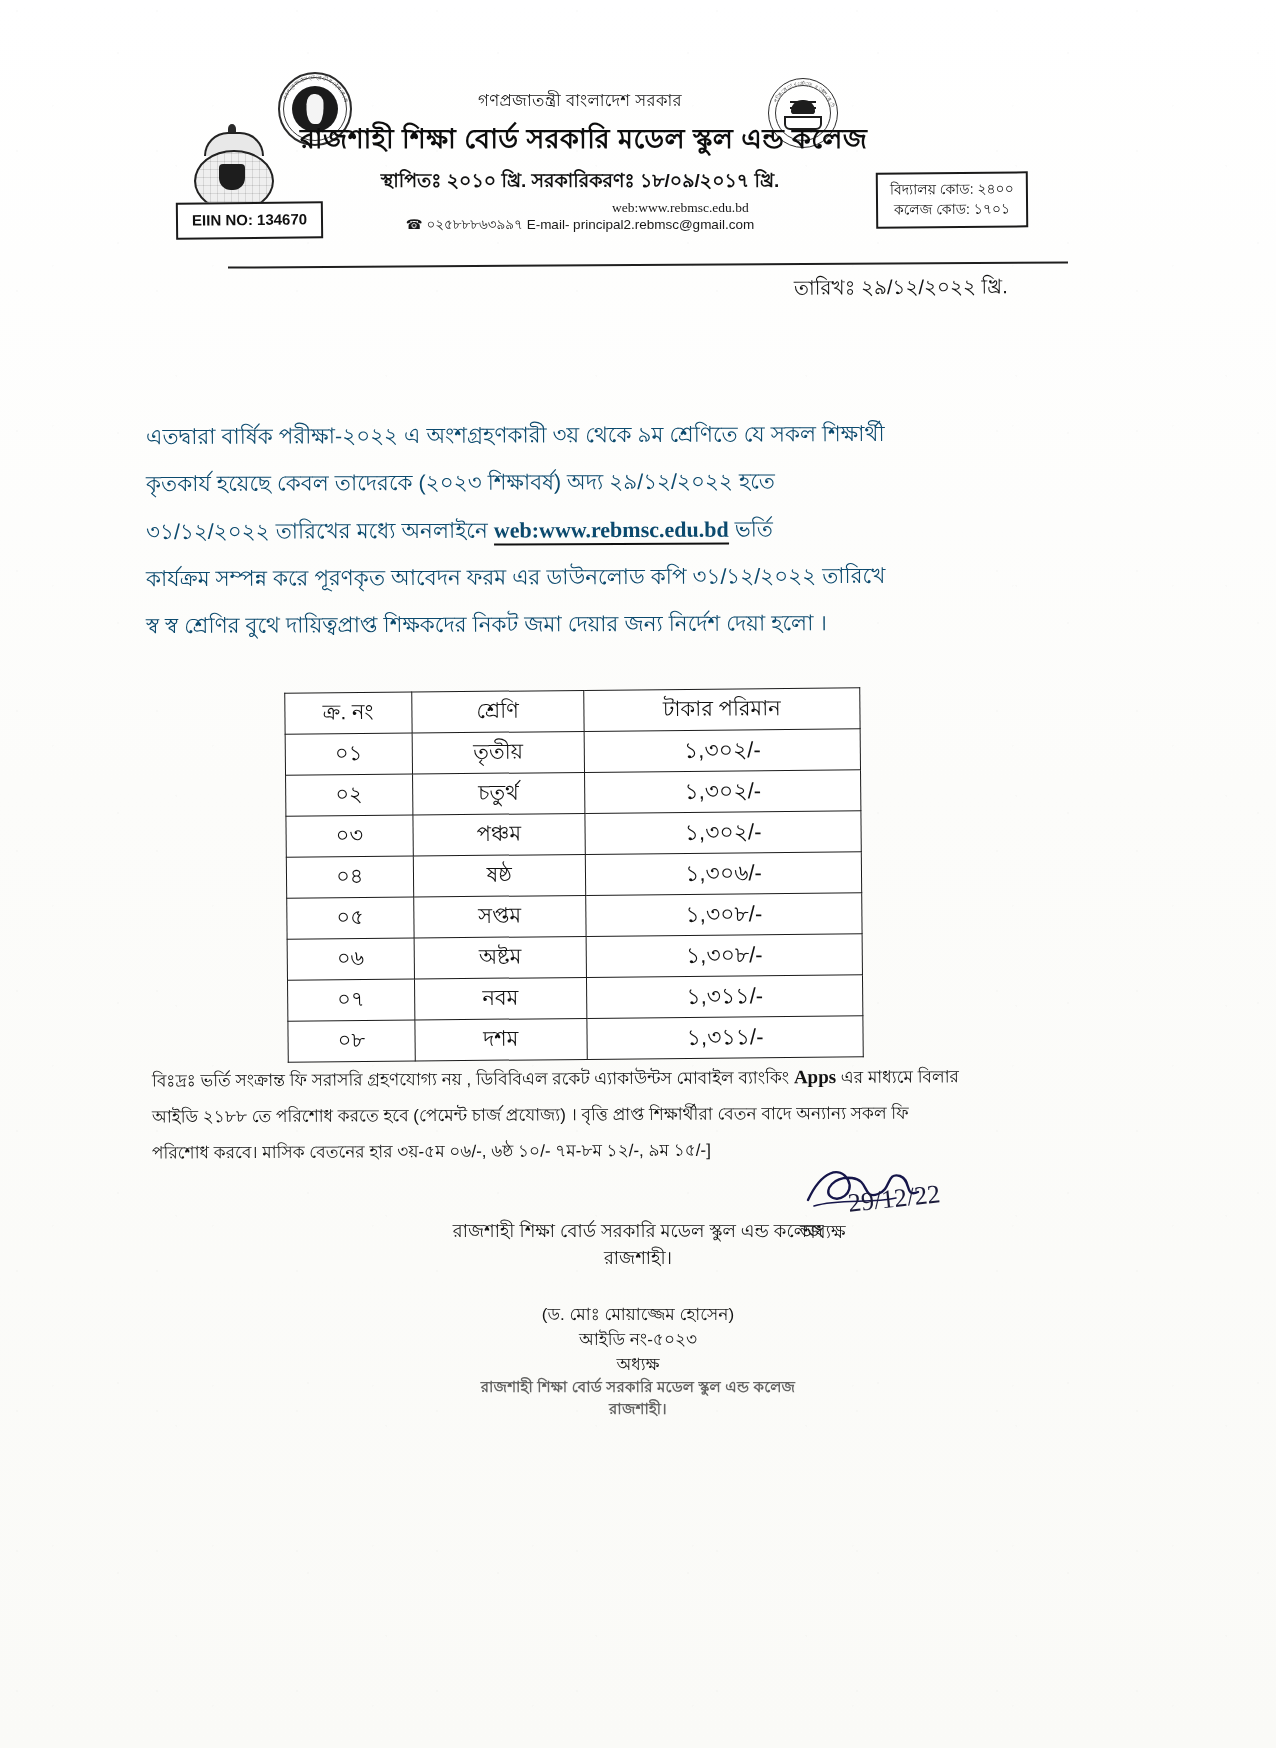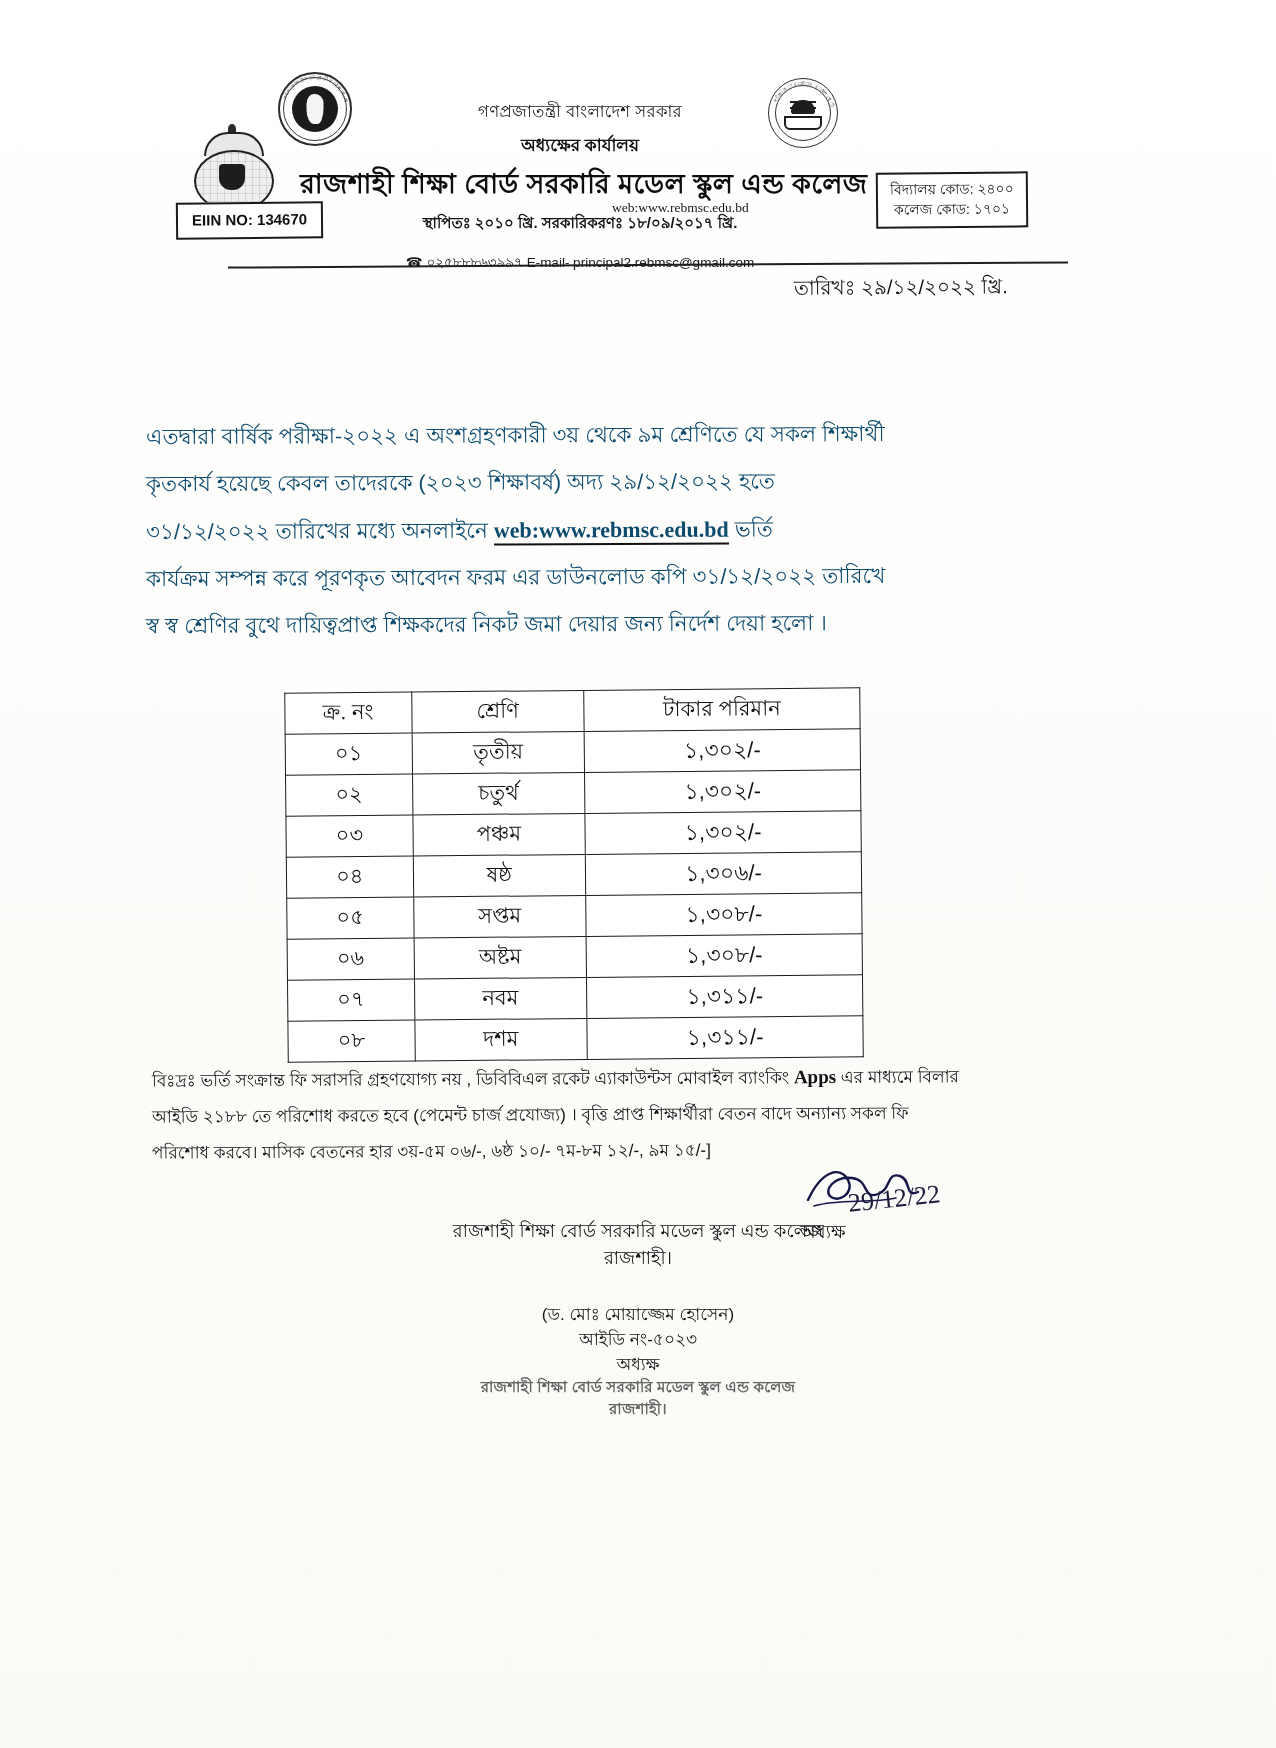--- a/index.html
+++ b/index.html
@@ -239,21 +239,21 @@
   #mujib-portrait .mujib-badge .y {
     display: inline-block;
     background: #d8d8d5;
     padding: 0 2px;
     border-radius: 2px;
   }
 
   #head-text {
     position: absolute;
     left: 300px;
-    top: 11px;
+    top: 0;
     width: 560px;
     text-align: center;
   }
   #govt-line {
     font-size: 16.5px;
     letter-spacing: .3px;
     color: #161616;
     margin-top: 22px;
   }
   #office-line {
@@ -269,21 +269,21 @@
     margin-top: 3px;
     letter-spacing: .4px;
     white-space: nowrap;
   }
   #address-line {
     font-size: 15px;
     color: #161616;
     margin-top: 3px;
   }
   #estab-line {
-    font-size: 15px;
+    font-size: 19px;
     font-weight: bold;
     color: #111;
     margin-top: 3px;
   }
   #contact-line {
     font-size: 13.5px;
     color: #181818;
     margin-top: 16px;
     white-space: nowrap;
   }
@@ -607,21 +607,20 @@
           <span style="position: absolute; left: 50%; top: 2px; font-size: 4.6px; transform-origin: 0px 33px; transform: rotate(46.5263deg); white-space: nowrap;">শ</span>
           <span style="position: absolute; left: 50%; top: 2px; font-size: 4.6px; transform-origin: 0px 33px; transform: rotate(53.6842deg); white-space: nowrap;">া</span>
           <span style="position: absolute; left: 50%; top: 2px; font-size: 4.6px; transform-origin: 0px 33px; transform: rotate(60.8421deg); white-space: nowrap;">হ</span>
           <span style="position: absolute; left: 50%; top: 2px; font-size: 4.6px; transform-origin: 0px 33px; transform: rotate(68deg); white-space: nowrap;">ী</span>
         </div>
       </div>
 
 
     <div id="head-text">
       <div class="bn" id="govt-line">গণপ্রজাতন্ত্রী বাংলাদেশ সরকার</div>
-      <div class="bn" id="office-line">অধ্যক্ষের কার্যালয়</div>
       <div class="bn" id="school-name">রাজশাহী শিক্ষা বোর্ড সরকারি মডেল স্কুল এন্ড কলেজ</div>
       <div class="bn" id="estab-line">স্থাপিতঃ ২০১০ খ্রি.   সরকারিকরণঃ ১৮/০৯/২০১৭ খ্রি.</div>
       <div class="bn" id="contact-line">☎ ০২৫৮৮৮৬৩৯৯৭ E-mail- principal2.rebmsc@gmail.com</div>
     </div>
 
     <div id="web-line">web:www.rebmsc.edu.bd</div>
 
     <div id="eiin-box">
       <span>EIIN NO: 134670</span>
     </div>

